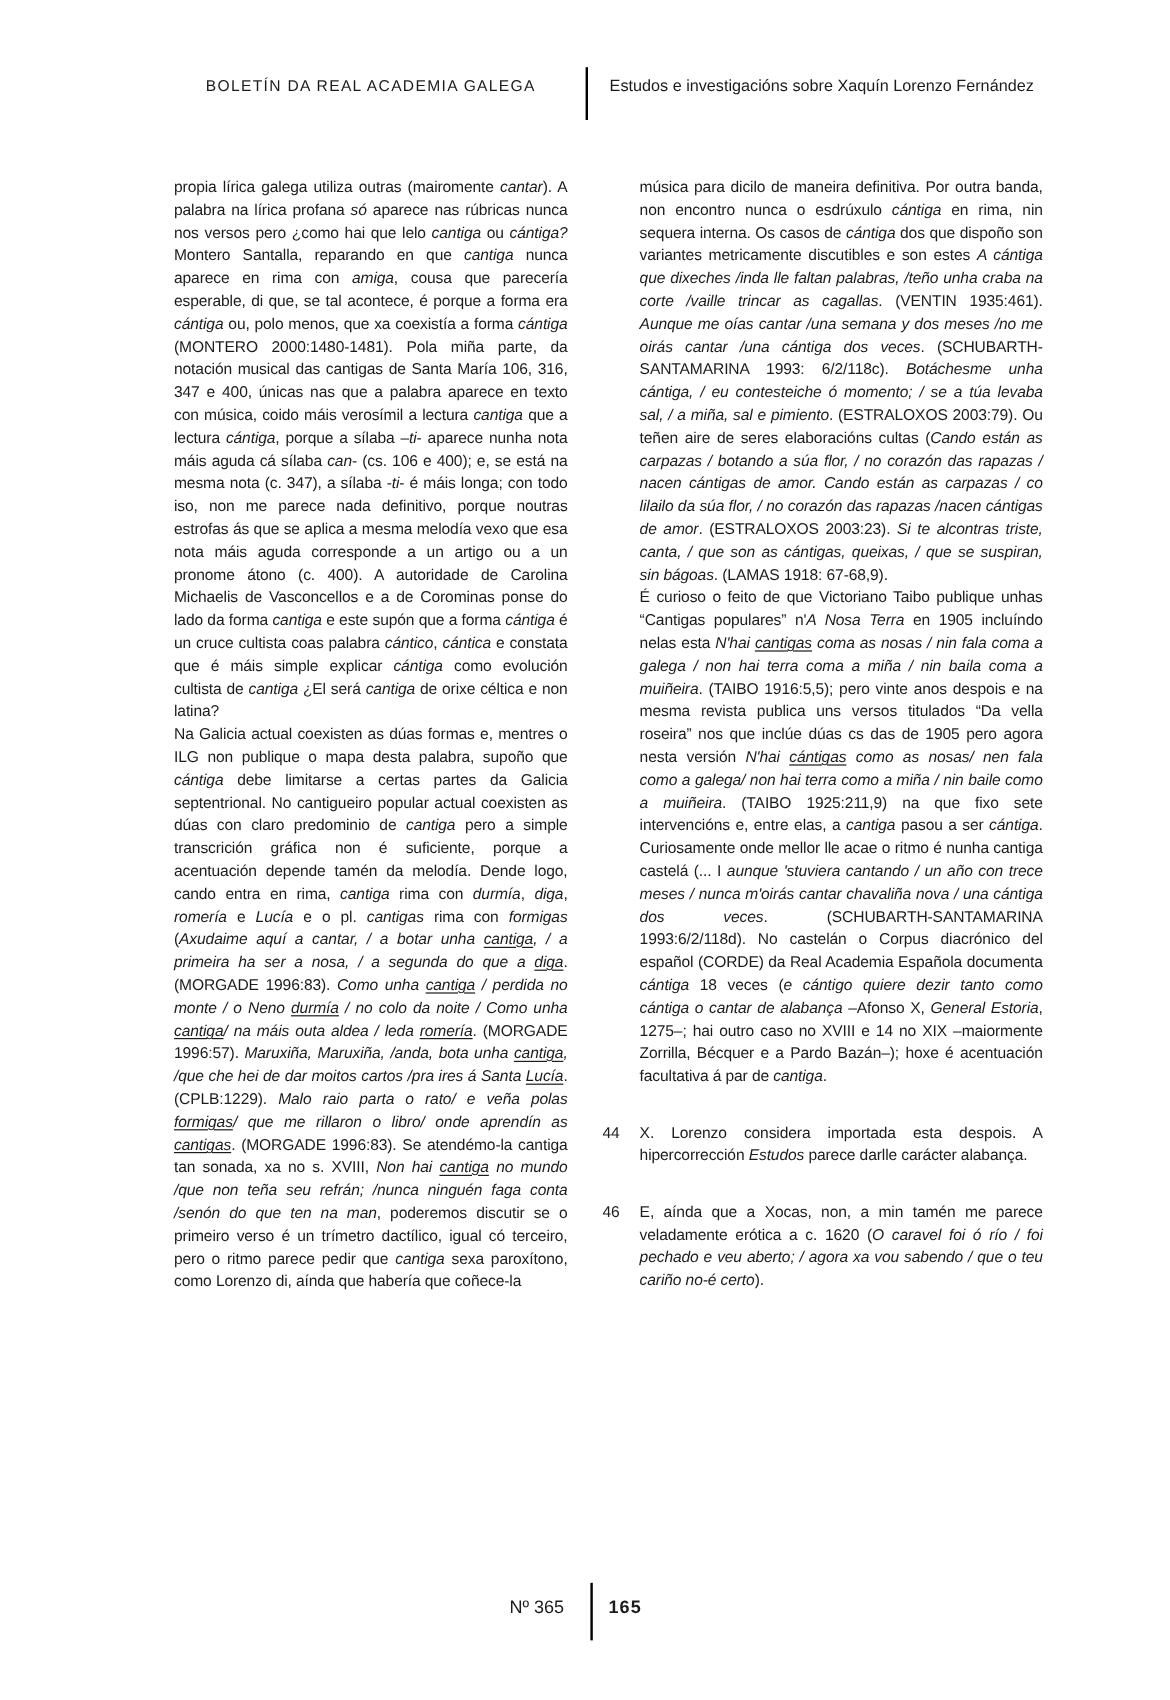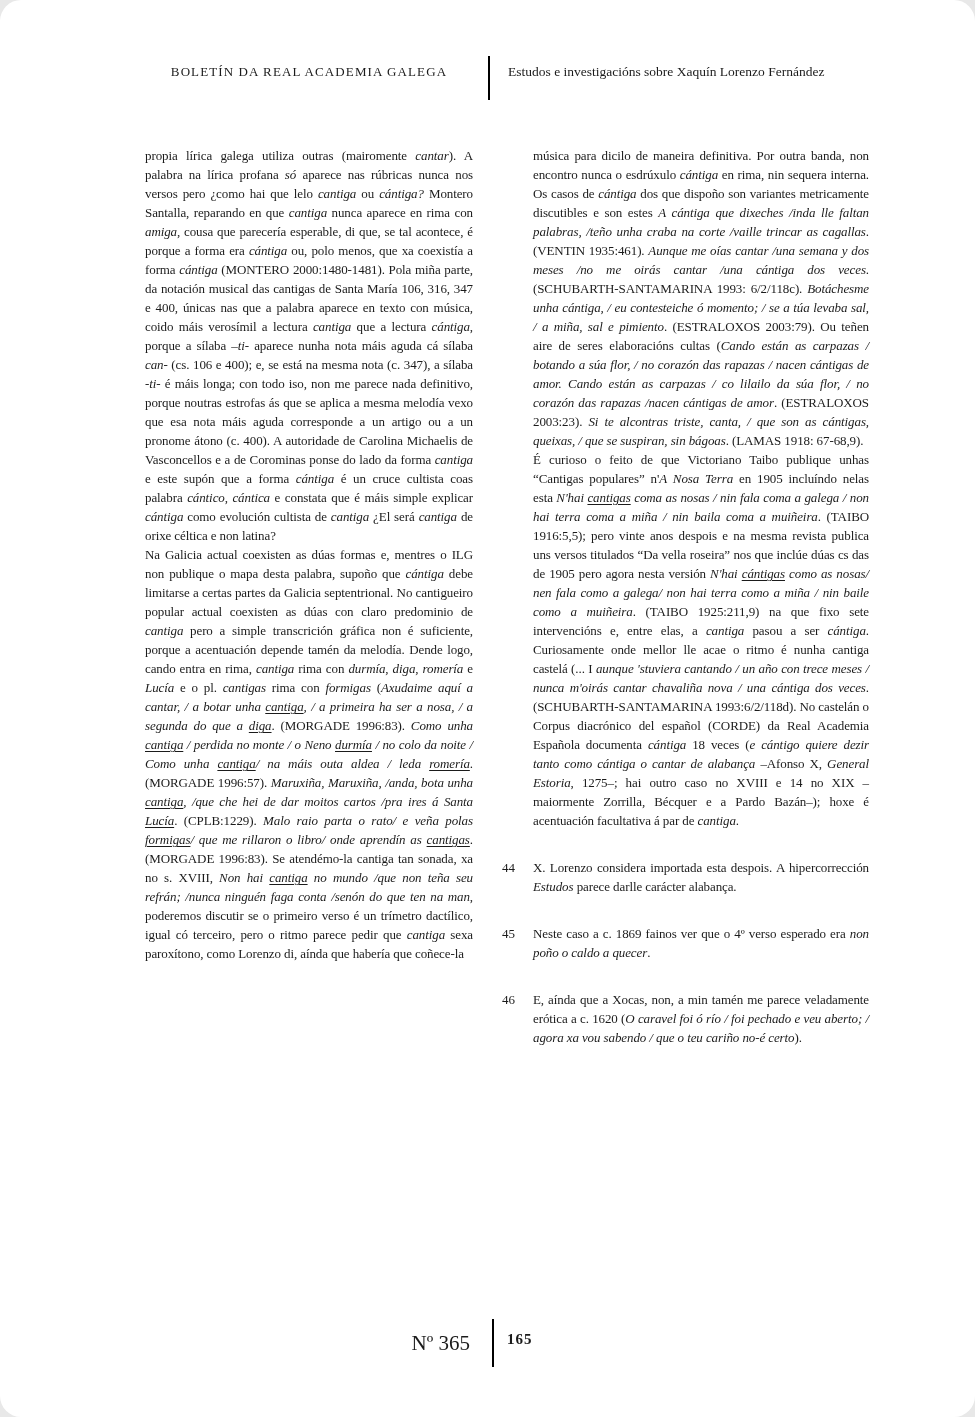--- a/index.html
+++ b/index.html
@@ -2,24 +2,23 @@
 <html><head>
 <meta charset="utf-8">
 <style>
   html, body { margin: 0; padding: 0; background: #e8e8e8; }
   .page {
     position: relative;
     width: 975px;
     height: 1417px;
     margin: 0 auto;
     background: #ffffff;
-    font-family: Liberation Serif, serif;
+    font-family: Liberation Sans, sans-serif;
     color: #1b1b1b;
     overflow: hidden;
-    border-radius: 21px;
   }
 
   
   .header-left {
     position: absolute;
     left: 145px; top: 64px; width: 328px;
     text-align: center;
     font-size: 13px;
     letter-spacing: 1.1px;
     white-space: nowrap;
@@ -56,21 +55,21 @@
   .footnotes { margin-top: 0; }
   .footnote { display: flex; margin-left: -31px; margin-top: 28px; }
   .fn-num  { flex: 0 0 31px; width: 31px; }
   .fn-body { flex: 1 1 auto; text-align: justify; }
 
   
   .footer-issue {
     position: absolute;
     left: 330px; top: 1331px; width: 140px;
     text-align: right;
-    font-size: 21px;
+    font-size: 15px;
     white-space: nowrap;
   }
   .footer-page {
     position: absolute;
     left: 507px; top: 1331px;
     font-size: 15px;
     font-weight: bold;
     letter-spacing: 1px;
   }
   .footer-divider {
@@ -100,24 +99,20 @@
     <div>
         <p><span>música para dicilo de maneira definitiva. Por outra banda, non encontro nunca o esdrúxulo </span><span class="it">cántiga</span><span> en rima, nin sequera interna. Os casos de </span><span class="it">cántiga</span><span> dos que dispoño son variantes metricamente discutibles e son estes </span><span class="it">A cántiga que dixeches /inda lle faltan palabras, /teño unha craba na corte /vaille trincar as cagallas</span><span>. (VENTIN 1935:461). </span><span class="it">Aunque me oías cantar /una semana y dos meses /no me oirás cantar /una cántiga dos veces</span><span>. (SCHUBARTH-SANTAMARINA 1993: 6/2/118c). </span><span class="it">Botáchesme unha cántiga, / eu contesteiche ó momento; / se a túa levaba sal, / a miña, sal e pimiento</span><span>. (ESTRALOXOS 2003:79). Ou teñen aire de seres elaboracións cultas (</span><span class="it">Cando están as carpazas / botando a súa flor, / no corazón das rapazas / nacen cántigas de amor. Cando están as carpazas / co lilailo da súa flor, / no corazón das rapazas /nacen cántigas de amor</span><span>. (ESTRALOXOS 2003:23). </span><span class="it">Si te alcontras triste, canta, / que son as cántigas, queixas, / que se suspiran, sin bágoas</span><span>. (LAMAS 1918: 67-68,9).</span></p>
         <p><span>É curioso o feito de que Victoriano Taibo publique unhas “Cantigas populares” n'</span><span class="it">A Nosa Terra</span><span> en 1905 incluíndo nelas esta </span><span class="it">N'hai </span><span class="it ul">cantigas</span><span class="it"> coma as nosas / nin fala coma a galega / non hai terra coma a miña / nin baila coma a muiñeira</span><span>. (TAIBO 1916:5,5); pero vinte anos despois e na mesma revista publica uns versos titulados “Da vella roseira” nos que inclúe dúas cs das de 1905 pero agora nesta versión </span><span class="it">N'hai </span><span class="it ul">cántigas</span><span class="it"> como as nosas/ nen fala como a galega/ non hai terra como a miña / nin baile como a muiñeira</span><span>. (TAIBO 1925:211,9) na que fixo sete intervencións e, entre elas, a </span><span class="it">cantiga</span><span> pasou a ser </span><span class="it">cántiga</span><span>. Curiosamente onde mellor lle acae o ritmo é nunha cantiga castelá (... I </span><span class="it">aunque 'stuviera cantando / un año con trece meses / nunca m'oirás cantar chavaliña nova / una cántiga dos veces</span><span>. (SCHUBARTH-SANTAMARINA 1993:6/2/118d). No castelán o Corpus diacrónico del español (CORDE) da Real Academia Española documenta </span><span class="it">cántiga</span><span> 18 veces (</span><span class="it">e cántigo quiere dezir tanto como cántiga o cantar de alabança</span><span> –Afonso X, </span><span class="it">General Estoria</span><span>, 1275–; hai outro caso no XVIII e 14 no XIX –maiormente Zorrilla, Bécquer e a Pardo Bazán–); hoxe é acentuación facultativa á par de </span><span class="it">cantiga</span><span>.</span></p>
       </div>
     <div class="footnotes">
         <div class="footnote">
           <span class="fn-num">44</span>
           <div class="fn-body"><span>X. Lorenzo considera importada esta despois. A hipercorrección </span><span class="it">Estudos</span><span> parece darlle carácter alabança.</span></div>
         </div>
         <div class="footnote">
-          <span class="fn-num">45</span>
-          <div class="fn-body"><span>Neste caso a c. 1869 fainos ver que o 4º verso esperado era </span><span class="it">non poño o caldo a quecer</span><span>.</span></div>
-        </div>
-        <div class="footnote">
           <span class="fn-num">46</span>
           <div class="fn-body"><span>E, aínda que a Xocas, non, a min tamén me parece veladamente erótica a c. 1620 (</span><span class="it">O caravel foi ó río / foi pechado e veu aberto; / agora xa vou sabendo / que o teu cariño no-é certo</span><span>).</span></div>
         </div>
       </div>
   </div>
 
   <div class="footer-issue">Nº 365</div>
 
   <div class="footer-divider"></div>
 

